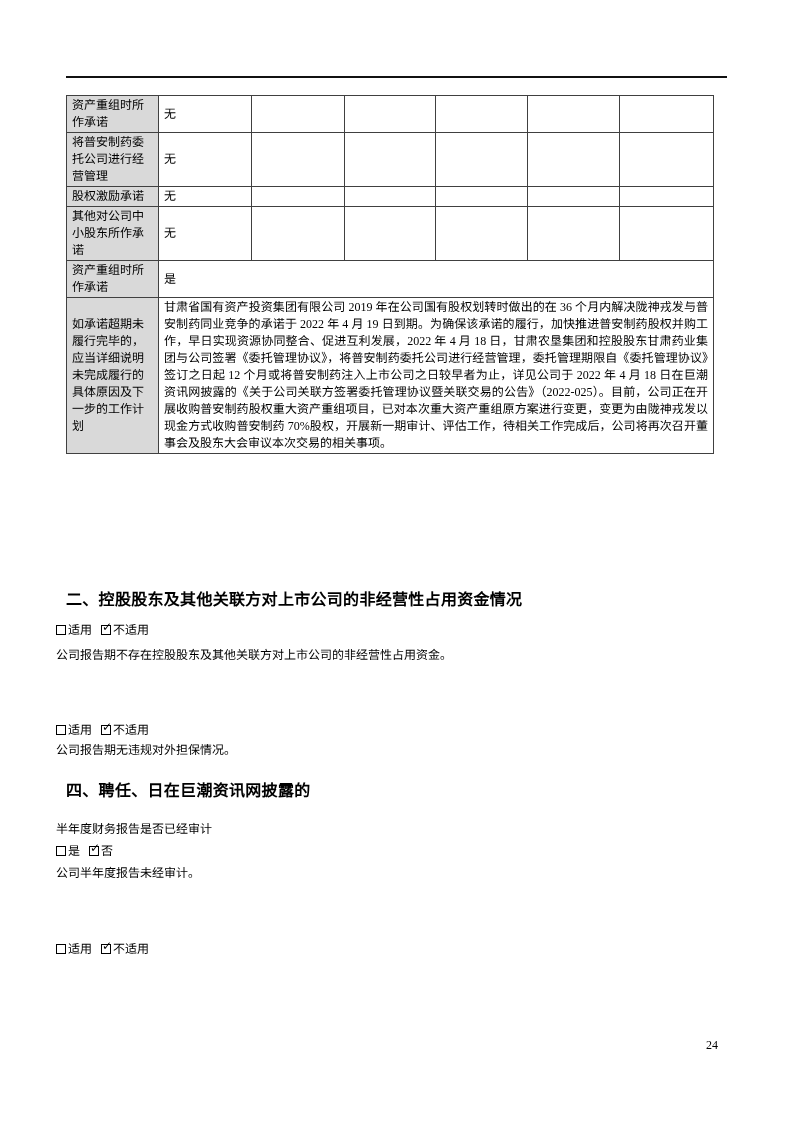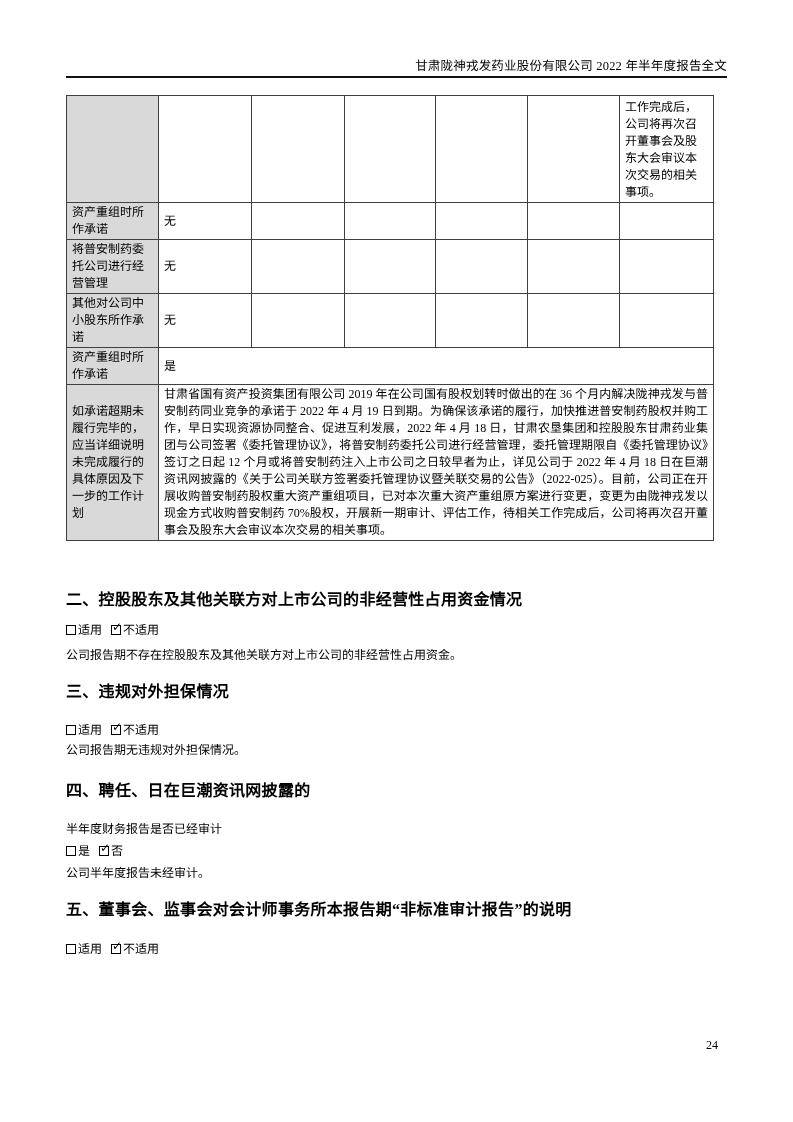--- a/index.html
+++ b/index.html
@@ -28,74 +28,73 @@
   tr.tr-0 { height:103px; } tr.tr-1 { height:32px; } tr.tr-2 { height:54px; }
   tr.tr-3 { height:18px; }  tr.tr-4 { height:54px; } tr.tr-5 { height:18px; }
   tr.tr-6 { height:35px; }  tr.tr-7 { height:146px; }
   tr.tr-0 td { vertical-align:top; padding-top:3px; }
 
   
   .sec-heading {
     position:absolute; left:66px; font-size:16px; font-weight:bold;
     letter-spacing:0.3px; white-space:nowrap;
   }
-  .body-line { position:absolute; left:66px; font-size:12px; white-space:nowrap; }
+  .body-line { position:absolute; left:56px; font-size:12px; white-space:nowrap; }
 
   
   .cb {
     display:inline-block; width:10px; height:10px; border:1px solid #000;
     position:relative; vertical-align:-1px; margin-right:2px; box-sizing:border-box;
   }
   .cb .tick {
     position:absolute; left:0px; top:-5px; font-size:12px; line-height:12px;
     font-family:"DejaVu Sans","Liberation Sans",sans-serif;
   }
   .opt-gap { display:inline-block; width:9px; }
 
   .page-number { position:absolute; left:706px; top:1038px; font-size:12px; }
 </style>
 </head>
 <body>
 
 <div class="page">
 
-  <div class="header-title">甘肃陇神戎发药业股份有限公司 2022 年半年度报告全文</div>
   <div class="header-rule"></div>
 
   <table class="commitments">
     <colgroup>
       <col style="width:92px">
         <col style="width:93px">
         <col style="width:93px">
       <col style="width:91px">
         <col style="width:92px">
         <col style="width:92px">
         <col style="width:94px">
     </colgroup>
     <tbody>
-      <tr class="tr-0">
-        <td class="lbl"></td>
-        <td></td>
-        <td></td>
-        <td></td>
-        <td></td>
-        <td></td>
-        <td>工作完成后，公司将再次召开董事会及股东大会审议本次交易的相关事项。</td>
-      </tr>
       <tr class="tr-1">
         <td class="lbl">资产重组时所作承诺</td>
         <td>无</td>
         <td></td>
         <td></td>
         <td></td>
         <td></td>
         <td></td>
       </tr>
       <tr class="tr-2">
         <td class="lbl">将普安制药委托公司进行经营管理</td>
+        <td>无</td>
+        <td></td>
+        <td></td>
+        <td></td>
+        <td></td>
+        <td></td>
+      </tr>
+      <tr class="tr-3">
+        <td class="lbl">股权激励承诺</td>
         <td>无</td>
         <td></td>
         <td></td>
         <td></td>
         <td></td>
         <td></td>
       </tr>
       <tr class="tr-4">
         <td class="lbl">其他对公司中小股东所作承诺</td>
         <td>无</td>
@@ -115,33 +114,31 @@
       </tr>
     </tbody>
   </table>
 
   <div class="sec-heading" style="top:586px">二、控股股东及其他关联方对上市公司的非经营性占用资金情况</div>
   <div class="body-line" style="top:620px">
     <span class="cb"></span><span>适用</span><span class="opt-gap"></span><span class="cb"><span class="tick">✓</span></span><span>不适用</span>
   </div>
   <div class="body-line" style="top:645px">公司报告期不存在控股股东及其他关联方对上市公司的非经营性占用资金。</div>
 
-  <div class="sec-heading" style="top:678px">三、违规对外担保情况</div>
   <div class="body-line" style="top:720px">
     <span class="cb"></span><span>适用</span><span class="opt-gap"></span><span class="cb"><span class="tick">✓</span></span><span>不适用</span>
   </div>
   <div class="body-line" style="top:740px">公司报告期无违规对外担保情况。</div>
 
   <div class="sec-heading" style="top:777px">四、聘任、日在巨潮资讯网披露的</div>
   <div class="body-line" style="top:819px">半年度财务报告是否已经审计</div>
   <div class="body-line" style="top:841px">
     <span class="cb"></span><span>是</span><span class="opt-gap"></span><span class="cb"><span class="tick">✓</span></span><span>否</span>
   </div>
   <div class="body-line" style="top:863px">公司半年度报告未经审计。</div>
 
-  <div class="sec-heading" style="top:896px">五、董事会、监事会对会计师事务所本报告期“非标准审计报告”的说明</div>
   <div class="body-line" style="top:939px">
     <span class="cb"></span><span>适用</span><span class="opt-gap"></span><span class="cb"><span class="tick">✓</span></span><span>不适用</span>
   </div>
 
   <div class="page-number">24</div>
 
 </div>
 
 </body></html>

